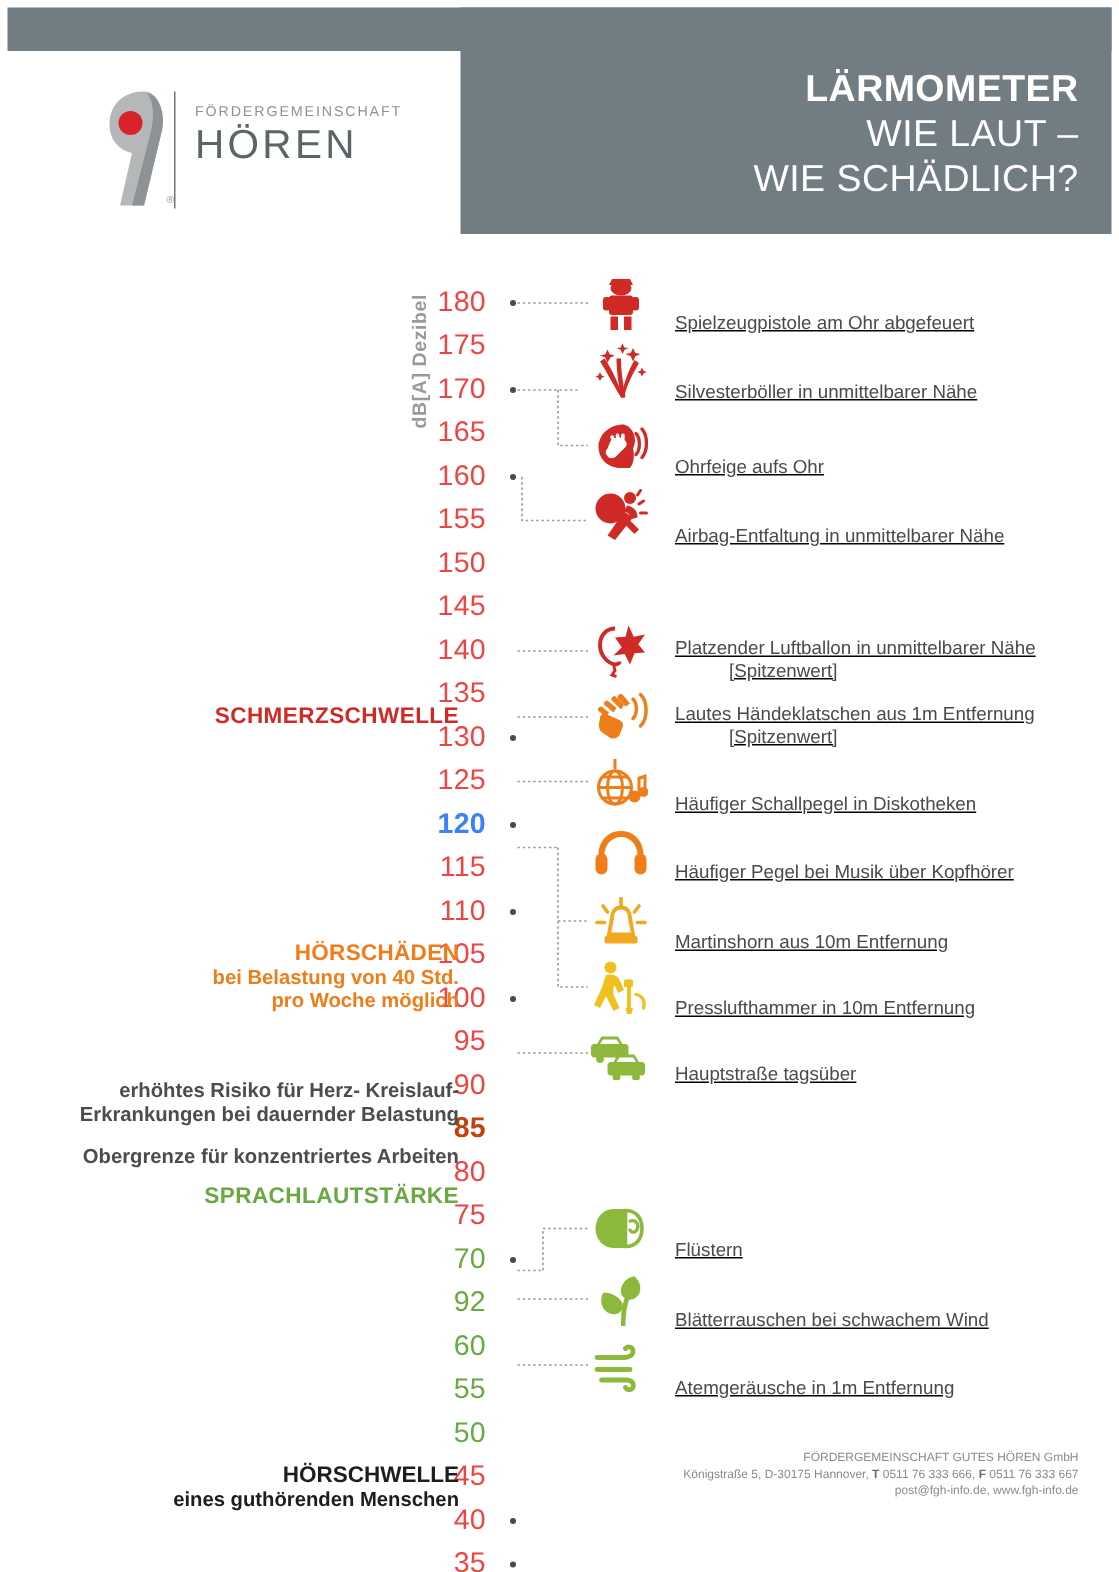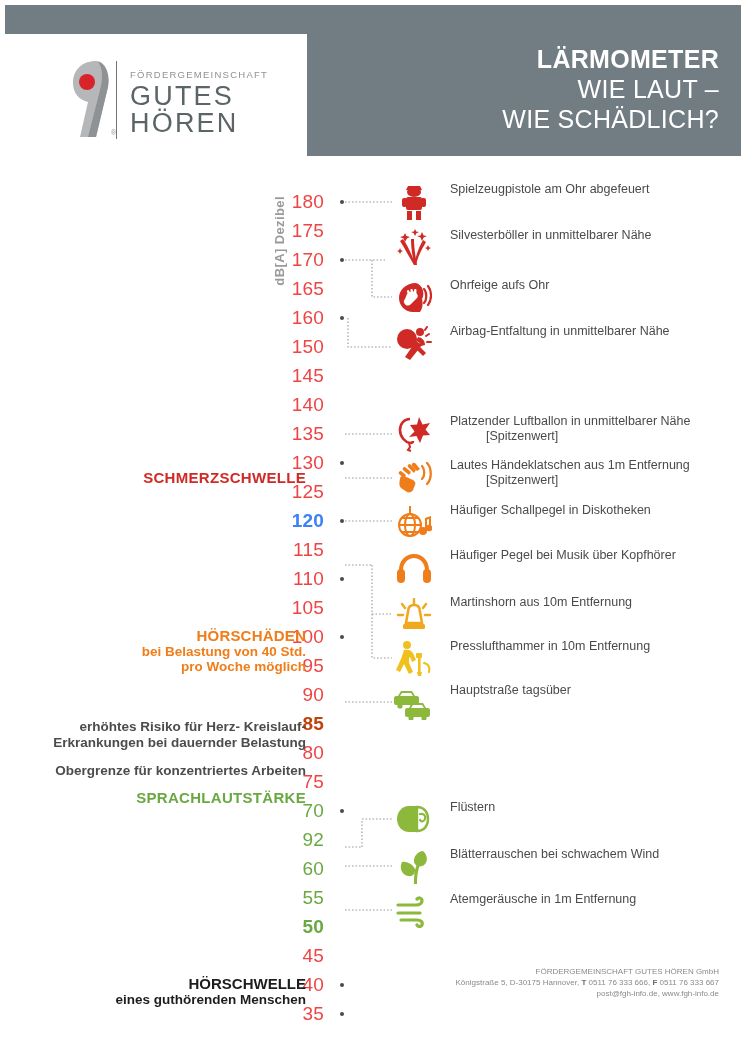--- a/index.html
+++ b/index.html
@@ -108,21 +108,21 @@
     top: 3px;
     text-align: right;
     font-size: 19px;
     color: #ef4444;
     font-family: "Liberation Sans", sans-serif;
     letter-spacing: 0.2px;
   }
   .val.red  { color: #3b82f6; font-weight: bold; }
   .val.org  { color: #c2410c; font-weight: bold; }
   .val.grn  { color: #6aa842; }
-  .val.grn-b{ color: #6aa842; font-weight: bold; }
+  .val.grn-b{ color: #6aa842; font-weight: normal; }
 
   
   .ann {
     position: absolute;
     right: 440px;
     text-align: right;
     width: 310px;
     font-size: 13.5px;
     font-weight: bold;
     line-height: 15.5px;
@@ -142,21 +142,22 @@
     width: 4px; height: 4px;
     border-radius: 50%;
     background: #4a4a4a;
   }
 
   
   .item {
     position: absolute;
     left: 392px;
     display: flex;
-    align-items: flex-start;
+    align-items: flex-end;
+    text-decoration: underline;
   }
   .icon {
     width: 44px; height: 40px;
     flex: 0 0 44px;
     display: flex; align-items: center; justify-content: center;
   }
   .cap {
     margin-left: 14px;
     font-size: 12.5px;
     line-height: 14.5px;
@@ -202,21 +203,20 @@
   <svg class="logo-mark" viewBox="0 0 52 78">
     <path d="M26 1 C12 1 3 10 3 23 C3 33 9 40 18 42 L10 77 L26 77 L37 31 C40 20 38 1 26 1 Z" fill="#b5b7b8"></path>
     <path d="M28 2 C38 4 41 20 37 31 L26 77 L18 77 L30 30 C33 19 33 8 28 2 Z" fill="#8f9295"></path>
     <circle cx="17" cy="22" r="8" fill="#d8232a"></circle>
     <text x="41" y="75" font-size="7" fill="#8f9295" font-family="Liberation Sans, sans-serif">®</text>
   </svg>
   <div class="logo-div"></div>
   <div class="logo-text">
     <div class="logo-sub">FÖRDERGEMEINSCHAFT</div>
     <div class="logo-main">
-      <span>GUTES</span>
       <span>HÖREN</span>
     </div>
   </div>
 </div>
 
 <div class="axis-caption">dB[A] Dezibel</div>
 
 <svg class="connectors">
   <g stroke="#9b9b9b" stroke-width="1.1" fill="none" stroke-dasharray="1.6,1.9">
 
@@ -262,20 +262,23 @@
     <div class="row">
       <div class="val ">170</div>
       <span class="dot"></span>
     </div>
     <div class="row">
       <div class="val ">165</div>
     </div>
     <div class="row">
       <div class="val ">160</div>
       <span class="dot"></span>
+    </div>
+    <div class="row">
+      <div class="val ">155</div>
     </div>
     <div class="row">
       <div class="val ">150</div>
     </div>
     <div class="row">
       <div class="val ">145</div>
     </div>
     <div class="row">
       <div class="val ">140</div>
     </div>

